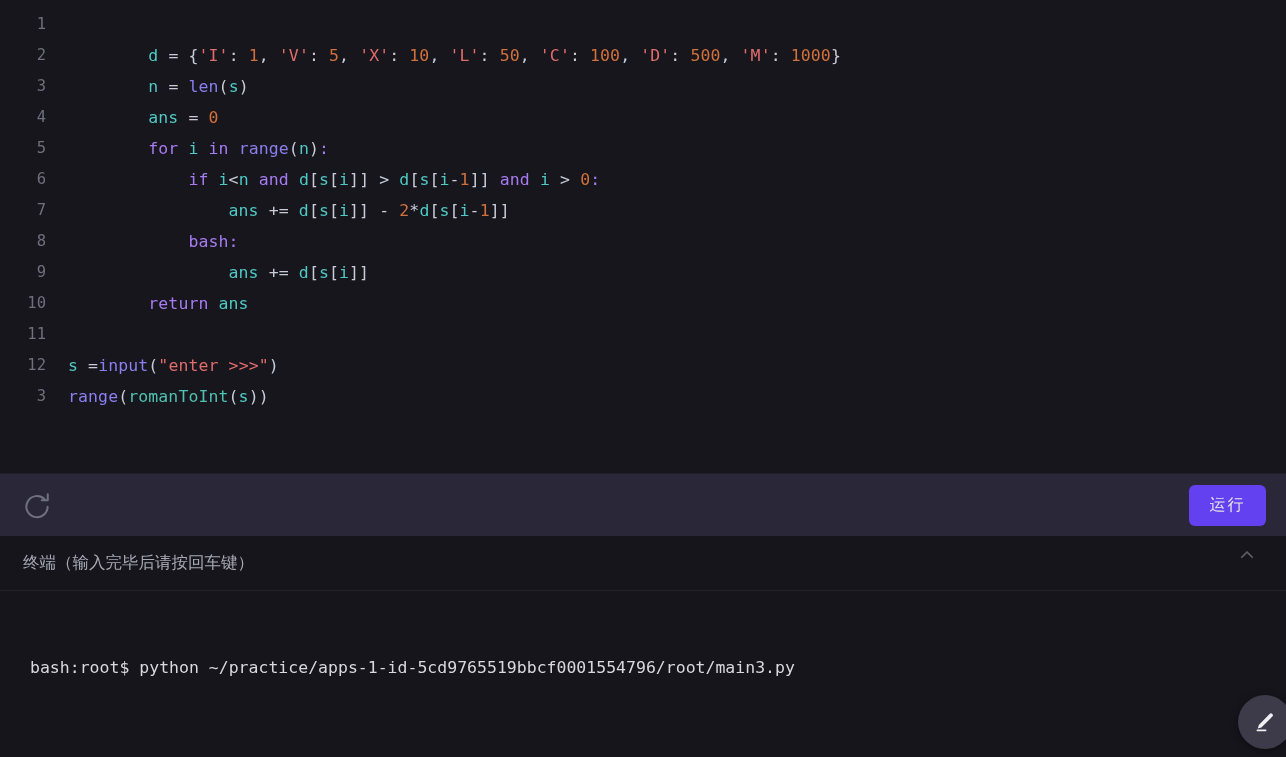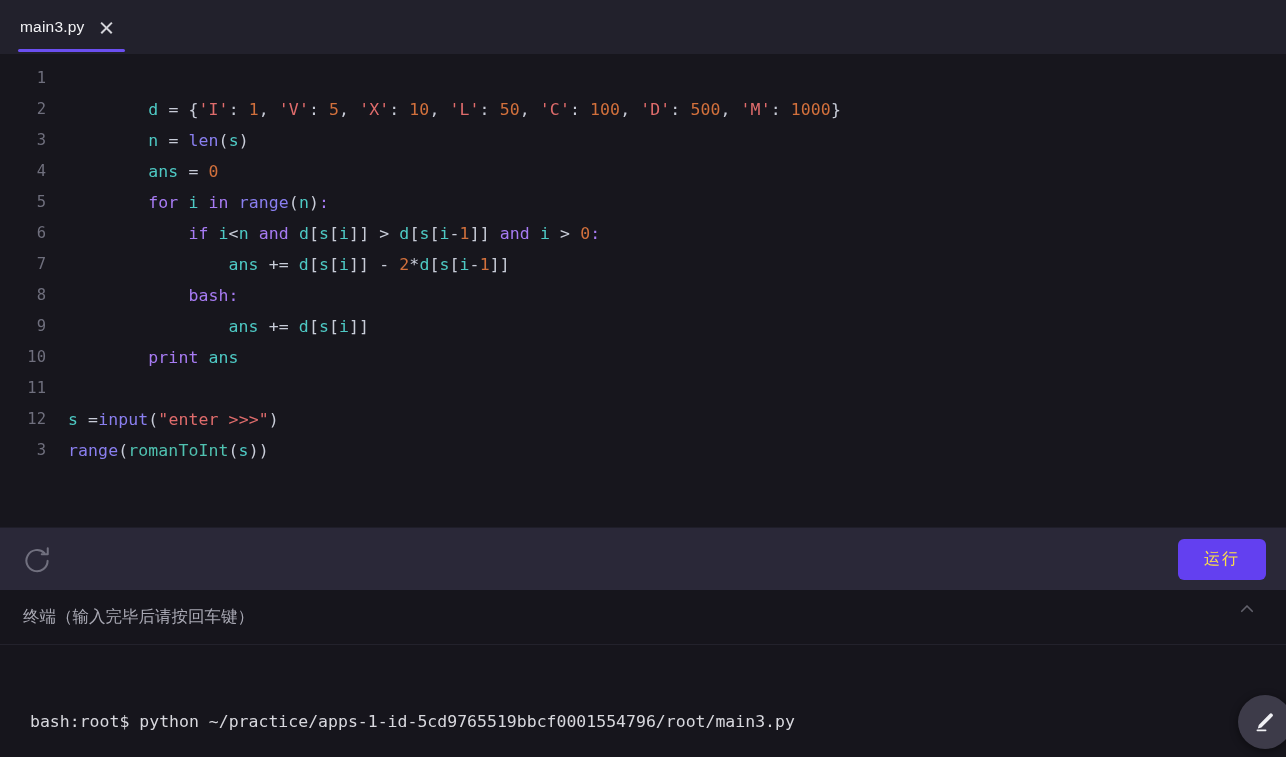--- a/index.html
+++ b/index.html
@@ -134,24 +134,24 @@
     width: 30px;
     height: 30px;
     cursor: pointer;
     opacity: .72;
     display: flex;
     align-items: center;
     justify-content: center;
   }
   .run-btn {
     background: #6340f0;
-    color: #fde047;
+    color: #e5e5e5;
     border: none;
     border-radius: 6px;
-    width: 88px;
+    width: 77px;
     height: 41px;
     font-size: 16px;
     letter-spacing: 2px;
     cursor: pointer;
     font-family: "DejaVu Sans", sans-serif;
   }
 
   
   .terminal {
     flex: 1 1 auto;
@@ -200,40 +200,33 @@
     justify-content: center;
     cursor: pointer;
     box-shadow: 0 2px 8px rgba(0,0,0,.45);
   }
 </style>
 </head>
 <body>
 
 <div id="app">
 
-  <div class="tabbar">
-    <div class="tab">
-      <span class="tab-label">main3.py</span>
-      <span class="tab-close"></span>
-      <span class="tab-underline"></span>
-    </div>
-  </div>
 
   <div class="editor">
     <div id="code-lines">
         <div class="code-line"><div class="gutter">1</div></div>
         <div class="code-line"><div class="gutter">2</div><div class="code-text"><span class="t-pl">        </span><span class="t-var">d</span><span class="t-pl"> </span><span class="t-op">=</span><span class="t-pl"> </span><span class="t-op">{</span><span class="t-str">'I'</span><span class="t-op">: </span><span class="t-num">1</span><span class="t-op">, </span><span class="t-str">'V'</span><span class="t-op">: </span><span class="t-num">5</span><span class="t-op">, </span><span class="t-str">'X'</span><span class="t-op">: </span><span class="t-num">10</span><span class="t-op">, </span><span class="t-str">'L'</span><span class="t-op">: </span><span class="t-num">50</span><span class="t-op">, </span><span class="t-str">'C'</span><span class="t-op">: </span><span class="t-num">100</span><span class="t-op">, </span><span class="t-str">'D'</span><span class="t-op">: </span><span class="t-num">500</span><span class="t-op">, </span><span class="t-str">'M'</span><span class="t-op">: </span><span class="t-num">1000</span><span class="t-op">}</span></div></div>
         <div class="code-line"><div class="gutter">3</div><div class="code-text"><span class="t-pl">        </span><span class="t-var">n</span><span class="t-pl"> </span><span class="t-op">=</span><span class="t-pl"> </span><span class="t-bi">len</span><span class="t-op">(</span><span class="t-var">s</span><span class="t-op">)</span></div></div>
         <div class="code-line"><div class="gutter">4</div><div class="code-text"><span class="t-pl">        </span><span class="t-var">ans</span><span class="t-pl"> </span><span class="t-op">=</span><span class="t-pl"> </span><span class="t-num">0</span></div></div>
         <div class="code-line"><div class="gutter">5</div><div class="code-text"><span class="t-pl">        </span><span class="t-kw">for</span><span class="t-pl"> </span><span class="t-var">i</span><span class="t-pl"> </span><span class="t-kw">in</span><span class="t-pl"> </span><span class="t-bi">range</span><span class="t-op">(</span><span class="t-var">n</span><span class="t-op">)</span><span class="t-kw">:</span></div></div>
         <div class="code-line"><div class="gutter">6</div><div class="code-text"><span class="t-pl">            </span><span class="t-kw">if</span><span class="t-pl"> </span><span class="t-var">i</span><span class="t-op">&lt;</span><span class="t-var">n</span><span class="t-pl"> </span><span class="t-kw">and</span><span class="t-pl"> </span><span class="t-var">d</span><span class="t-op">[</span><span class="t-var">s</span><span class="t-op">[</span><span class="t-var">i</span><span class="t-op">]]</span><span class="t-pl"> </span><span class="t-op">&gt;</span><span class="t-pl"> </span><span class="t-var">d</span><span class="t-op">[</span><span class="t-var">s</span><span class="t-op">[</span><span class="t-var">i</span><span class="t-op">-</span><span class="t-num">1</span><span class="t-op">]]</span><span class="t-pl"> </span><span class="t-kw">and</span><span class="t-pl"> </span><span class="t-var">i</span><span class="t-pl"> </span><span class="t-op">&gt;</span><span class="t-pl"> </span><span class="t-num">0</span><span class="t-kw">:</span></div></div>
         <div class="code-line"><div class="gutter">7</div><div class="code-text"><span class="t-pl">                </span><span class="t-var">ans</span><span class="t-pl"> </span><span class="t-op">+=</span><span class="t-pl"> </span><span class="t-var">d</span><span class="t-op">[</span><span class="t-var">s</span><span class="t-op">[</span><span class="t-var">i</span><span class="t-op">]]</span><span class="t-pl"> </span><span class="t-op">-</span><span class="t-pl"> </span><span class="t-num">2</span><span class="t-op">*</span><span class="t-var">d</span><span class="t-op">[</span><span class="t-var">s</span><span class="t-op">[</span><span class="t-var">i</span><span class="t-op">-</span><span class="t-num">1</span><span class="t-op">]]</span></div></div>
         <div class="code-line"><div class="gutter">8</div><div class="code-text"><span class="t-pl">            </span><span class="t-kw">bash</span><span class="t-kw">:</span></div></div>
         <div class="code-line"><div class="gutter">9</div><div class="code-text"><span class="t-pl">                </span><span class="t-var">ans</span><span class="t-pl"> </span><span class="t-op">+=</span><span class="t-pl"> </span><span class="t-var">d</span><span class="t-op">[</span><span class="t-var">s</span><span class="t-op">[</span><span class="t-var">i</span><span class="t-op">]]</span></div></div>
-        <div class="code-line"><div class="gutter">10</div><div class="code-text"><span class="t-pl">        </span><span class="t-kw">print</span><span class="t-pl"> </span><span class="t-var">ans</span></div></div>
+        <div class="code-line"><div class="gutter">10</div><div class="code-text"><span class="t-pl">        </span><span class="t-kw">return</span><span class="t-pl"> </span><span class="t-var">ans</span></div></div>
         <div class="code-line"><div class="gutter">11</div><div class="code-text"></div></div>
         <div class="code-line"><div class="gutter">12</div><div class="code-text"><span class="t-var">s</span><span class="t-pl"> </span><span class="t-op">=</span><span class="t-bi">input</span><span class="t-op">(</span><span class="t-str">"enter &gt;&gt;&gt;"</span><span class="t-op">)</span></div></div>
         <div class="code-line"><div class="gutter">3</div><div class="code-text"><span class="t-bi">range</span><span class="t-op">(</span><span class="t-call">romanToInt</span><span class="t-op">(</span><span class="t-var">s</span><span class="t-op">))</span></div></div>
       </div>
   </div>
 
   <div class="runbar">
     <div class="reset-btn">
       <svg width="30" height="30" viewBox="0 0 24 24" fill="none" stroke="#8d8d9b" stroke-width="1.6" stroke-linecap="round" stroke-linejoin="round">
         <path d="M20.5 13.5a8.5 8.5 0 1 1-2.6-6.3"></path>

